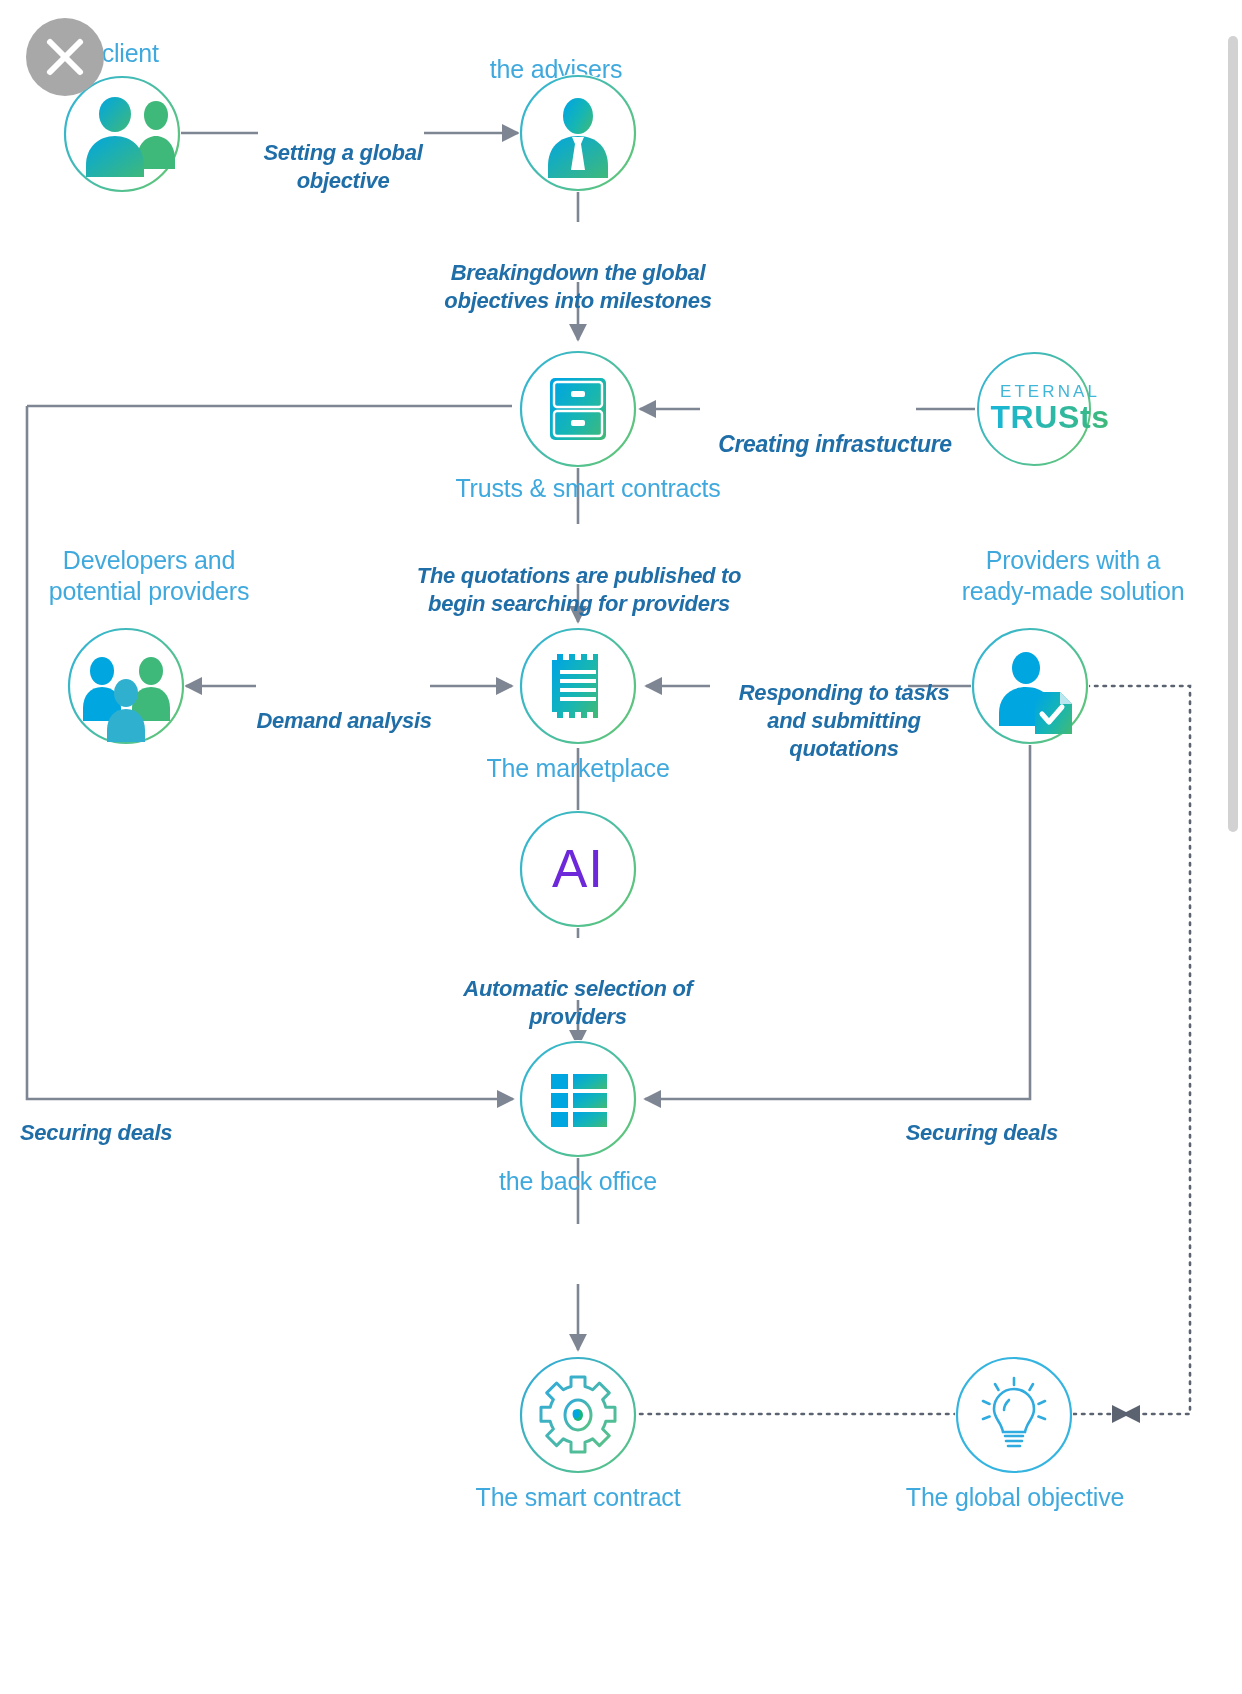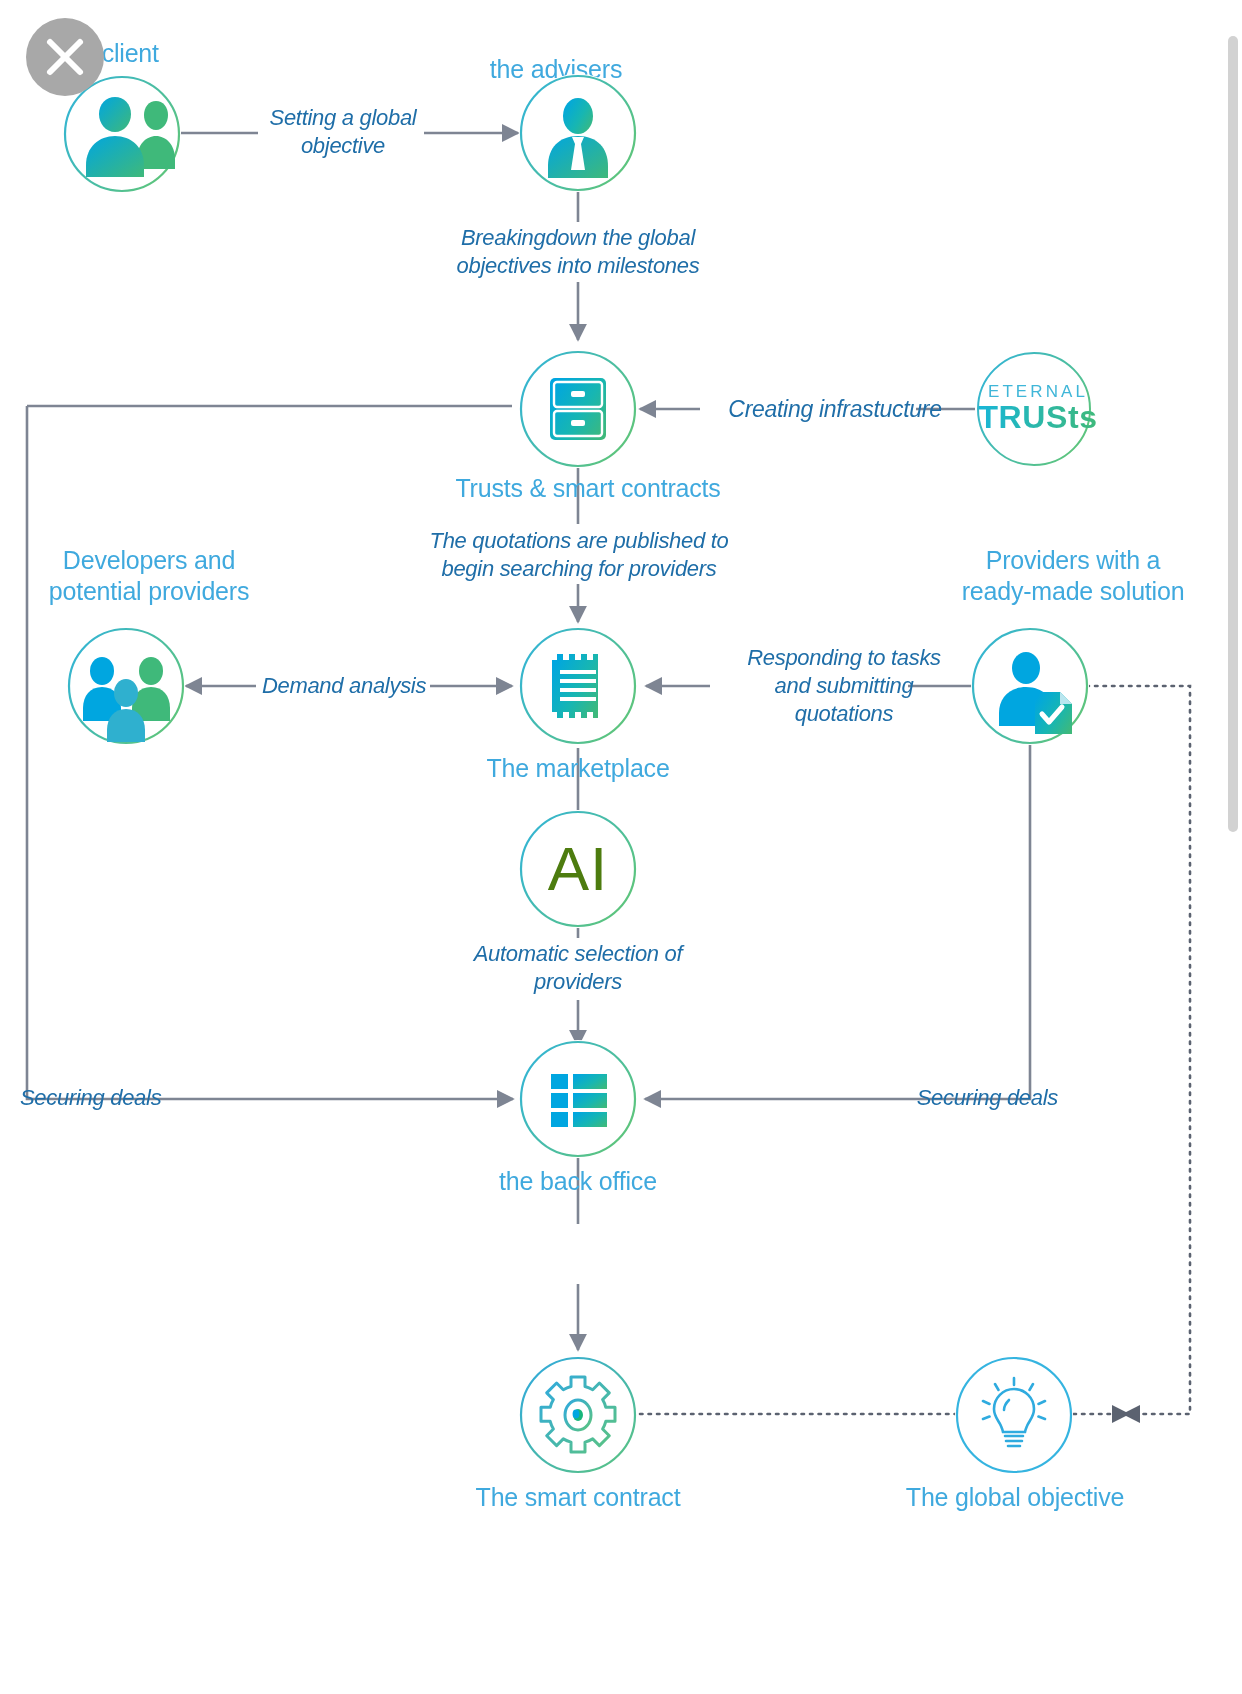--- a/index.html
+++ b/index.html
@@ -14,38 +14,38 @@
   
   .node{position:absolute;border-radius:50%;background:#fff;
         display:flex;align-items:center;justify-content:center;}
 
   
   .nlabel{position:absolute;text-align:center;color:#3fa9de;
           font-size:25px;line-height:31px;font-weight:400;
           letter-spacing:-0.2px;white-space:pre-line;}
   .elabel{position:absolute;text-align:center;color:#1f6ea8;
           font-size:22px;line-height:28px;font-style:italic;
-          font-weight:400;letter-spacing:-0.3px;white-space:pre-line;}
+          font-weight:700;letter-spacing:-0.3px;white-space:pre-line;margin-top:35px;}
 
   
   #closebtn{position:absolute;left:26px;top:18px;width:78px;height:78px;
             border-radius:50%;background:#a8a8a8;cursor:pointer;}
   #closebtn svg{position:absolute;left:0;top:0;}
 
   
   #scrollbar{position:absolute;right:4px;top:36px;width:10px;height:796px;
              background:#d2d2d2;border-radius:5px;}
 
   
   #etlogo{position:absolute;display:flex;flex-direction:column;
           align-items:center;justify-content:center;}
   .et-top{font-size:17px;letter-spacing:3.1px;font-weight:400;color:#3fb6d8;}
   .et-bot{font-size:32px;letter-spacing:0.6px;font-weight:700;margin-top:-3px;}
 
-  .ai-text{font-size:62px;font-weight:400;color:#4d7c0f;letter-spacing:1px;
+  .ai-text{font-size:53px;font-weight:400;color:#6d28d9;letter-spacing:1px;
            line-height:74px;font-family:"Liberation Sans", sans-serif;}
 </style>
 </head>
 <body>
 
 <div id="stage">
 
   <svg id="edges" viewBox="0 0 1242 1694">
     <defs>
       <marker id="arr" viewBox="0 0 10 10" refX="9" refY="5" markerWidth="7" markerHeight="7" orient="auto-start-reverse">
@@ -160,21 +160,21 @@
         <rect x="21" y="42" width="14" height="6" rx="2" fill="#fff"></rect>
       </g>
     </svg>
   </div>
   <div class="nlabel" style="left:408px;top:473px;width:360px;text-align:center;">Trusts &amp; smart contracts</div>
 
   <div class="node" style="left:976px;top:351px;width:116px;height:116px;">
     <svg width="116" height="116" viewBox="0 0 116 116" style="position:absolute;left:0;top:0;">
       <circle cx="58" cy="58" r="56" fill="#fff" stroke="url(#gRing)" stroke-width="2"></circle>
     </svg>
-    <div id="etlogo" style="left:4px;top:0;width:116px;height:116px;text-align:right;">
+    <div id="etlogo" style="left:16px;top:0;width:116px;height:116px;text-align:right;">
       <div class="et-top">ETERNAL</div>
       <div class="et-bot" style="background:linear-gradient(90deg,#18b6d8,#3fb97a);-webkit-background-clip:text;background-clip:text;color:transparent;">TRUSts</div>
     </div>
   </div>
   <div class="elabel" style="left:690px;top:395px;width:290px;font-size:23px;">Creating infrastucture</div>
 
   <div class="elabel" style="left:408px;top:527px;width:342px;">The quotations are published to
 begin searching for providers</div>
 
   <div class="nlabel" style="left:4px;top:545px;width:290px;">Developers and

